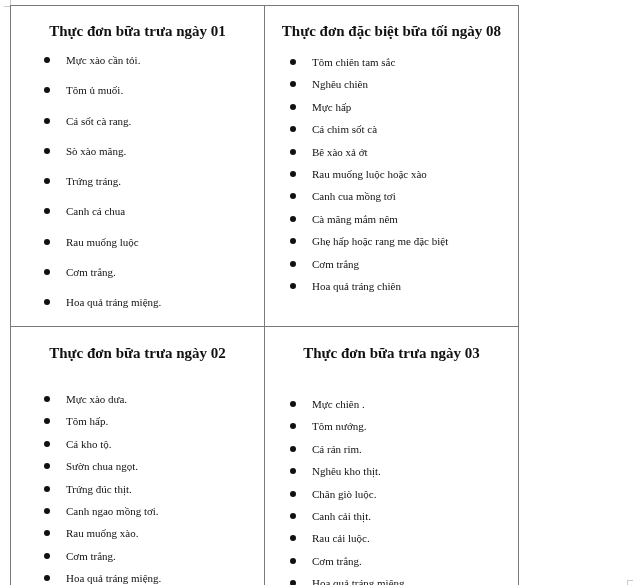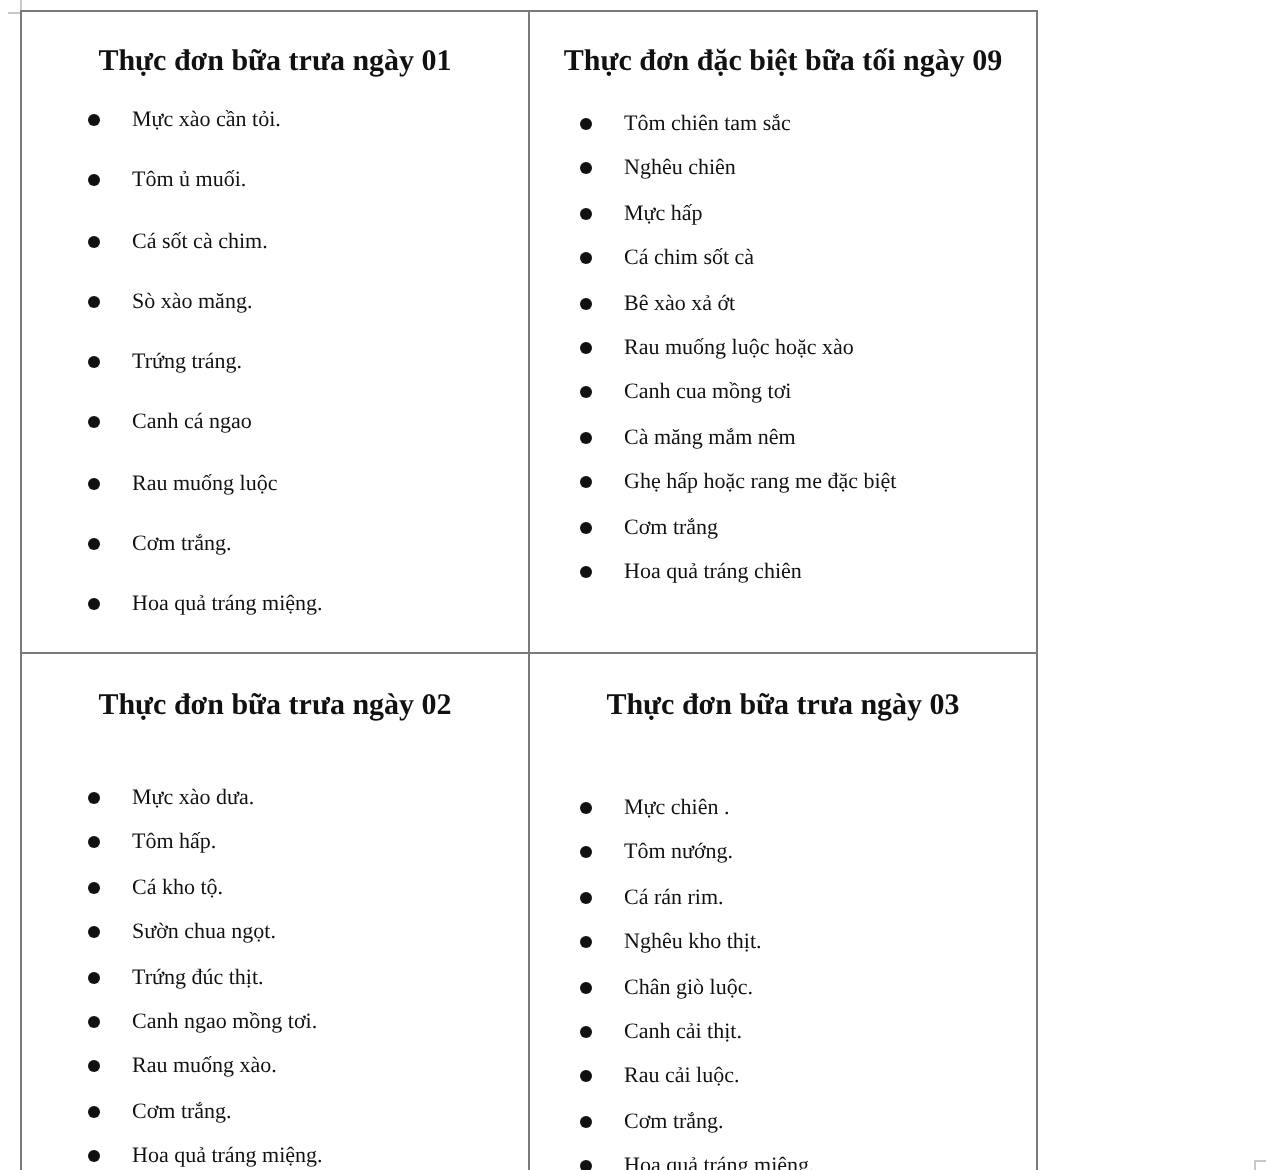--- a/index.html
+++ b/index.html
@@ -57,33 +57,33 @@
 
 <table class="menu-grid">
   <tbody>
       <tr style="height:321px;">
     <td class="c1">
       <div class="cell-inner">
         <p class="menu-title">Thực đơn bữa trưa ngày 01</p>
         <ul class="menu-list">
               <li><span class="bullet"></span><span>Mực xào cần tỏi.</span></li>
               <li><span class="bullet"></span><span>Tôm ủ muối.</span></li>
-              <li><span class="bullet"></span><span>Cá sốt cà chim.</span></li>
+              <li><span class="bullet"></span><span>Cá sốt cà rang.</span></li>
               <li><span class="bullet"></span><span>Sò xào măng.</span></li>
               <li><span class="bullet"></span><span>Trứng tráng.</span></li>
-              <li><span class="bullet"></span><span>Canh cá ngao</span></li>
+              <li><span class="bullet"></span><span>Canh cá chua</span></li>
               <li><span class="bullet"></span><span>Rau muống luộc</span></li>
               <li><span class="bullet"></span><span>Cơm trắng.</span></li>
               <li><span class="bullet"></span><span>Hoa quả tráng miệng.</span></li>
             </ul>
       </div>
     </td>
     <td class="c2">
       <div class="cell-inner">
-        <p class="menu-title">Thực đơn đặc biệt bữa tối ngày 09</p>
+        <p class="menu-title">Thực đơn đặc biệt bữa tối ngày 08</p>
         <ul class="menu-list">
               <li><span class="bullet"></span><span>Tôm chiên tam sắc</span></li>
               <li><span class="bullet"></span><span>Nghêu chiên</span></li>
               <li><span class="bullet"></span><span>Mực hấp</span></li>
               <li><span class="bullet"></span><span>Cá chim sốt cà</span></li>
               <li><span class="bullet"></span><span>Bê xào xả ớt</span></li>
               <li><span class="bullet"></span><span>Rau muống luộc hoặc xào</span></li>
               <li><span class="bullet"></span><span>Canh cua mồng tơi</span></li>
               <li><span class="bullet"></span><span>Cà măng mắm nêm</span></li>
               <li><span class="bullet"></span><span>Ghẹ hấp hoặc rang me đặc biệt</span></li>

